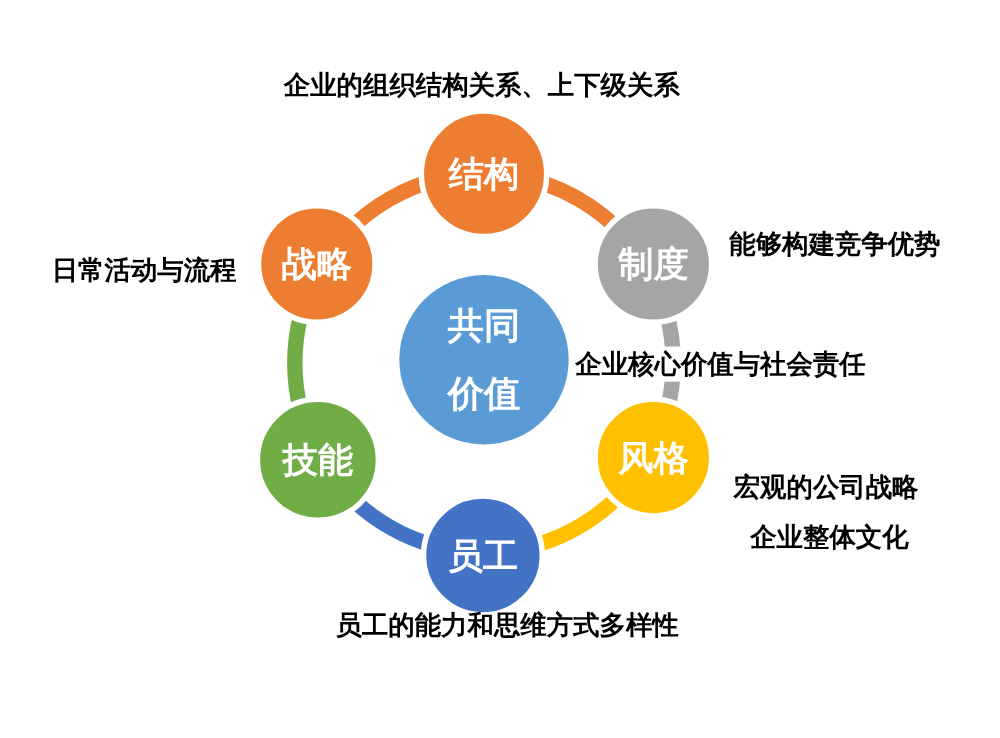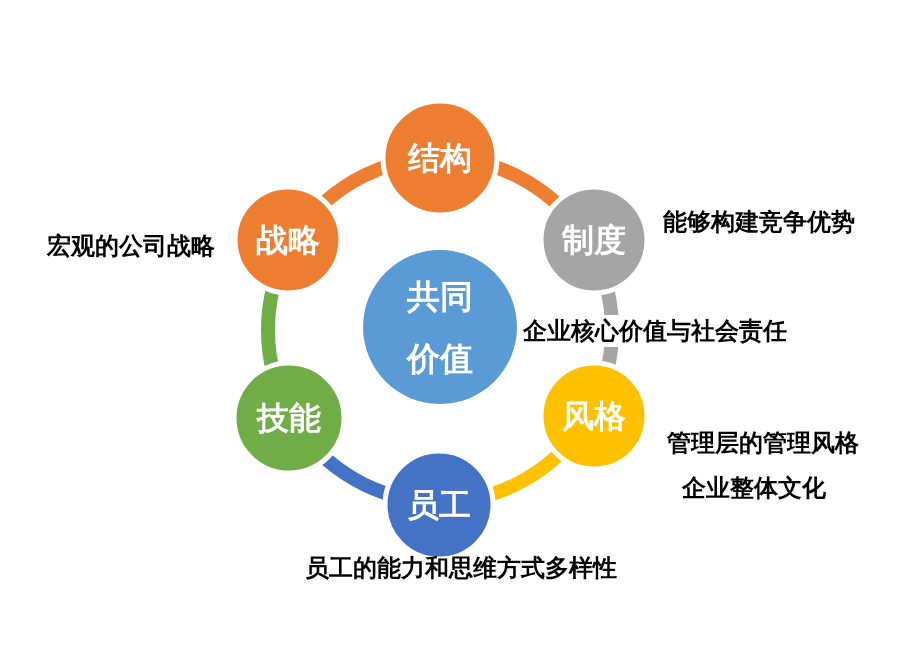--- a/index.html
+++ b/index.html
@@ -74,27 +74,28 @@
     <text class="node-label" x="594" y="240">制度</text>
     <text class="node-label" x="594" y="416">风格</text>
     <text class="node-label" x="439" y="505">员工</text>
     <text class="node-label" x="289" y="418">技能</text>
     <text class="node-label" x="288" y="240">战略</text>
 
     <text class="center-label" x="440" y="296">共同</text>
     <text class="center-label" x="440" y="358">价值</text>
   </svg>
 
+  <div class="annotation" style="left:258px; top:63px;">企业的组织结构关系、上下级关系</div>
 
   <div class="annotation" style="left:663px; top:208px;">能够构建竞争优势</div>
 
   <div class="annotation on-ring" style="left:523px; top:315px;">企业核心价值与社会责任</div>
 
-  <div class="annotation" style="left:667px; top:429px;">管理层的管理风格</div>
+  <div class="annotation" style="left:667px; top:429px;">宏观的公司战略</div>
 
   <div class="annotation" style="left:667px; top:474px;margin-left:15px;">企业整体文化</div>
 
   <div class="annotation" style="left:305px; top:554px;">员工的能力和思维方式多样性</div>
 
 
-  <div class="annotation" style="left:47px; top:232px;">宏观的公司战略</div>
+  <div class="annotation" style="left:47px; top:232px;">日常活动与流程</div>
 
 </div>
 
 </body></html>

